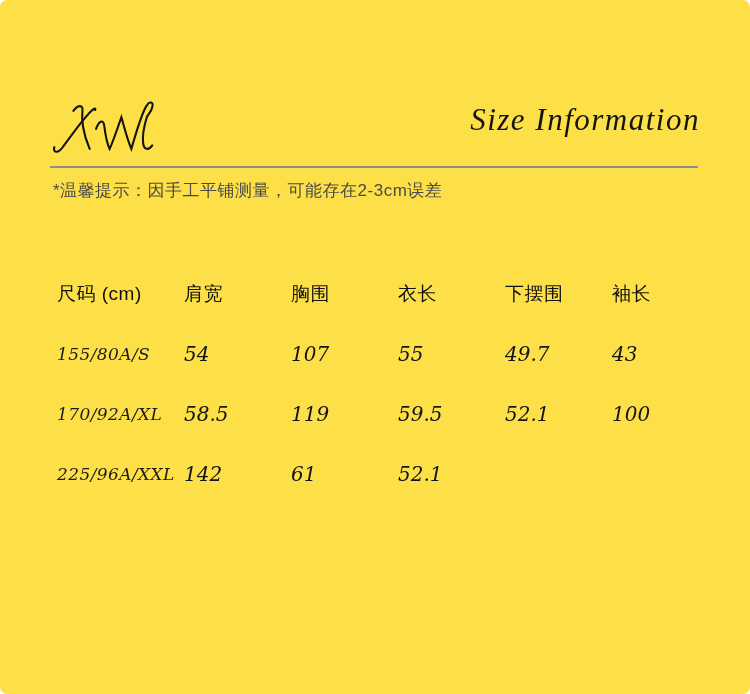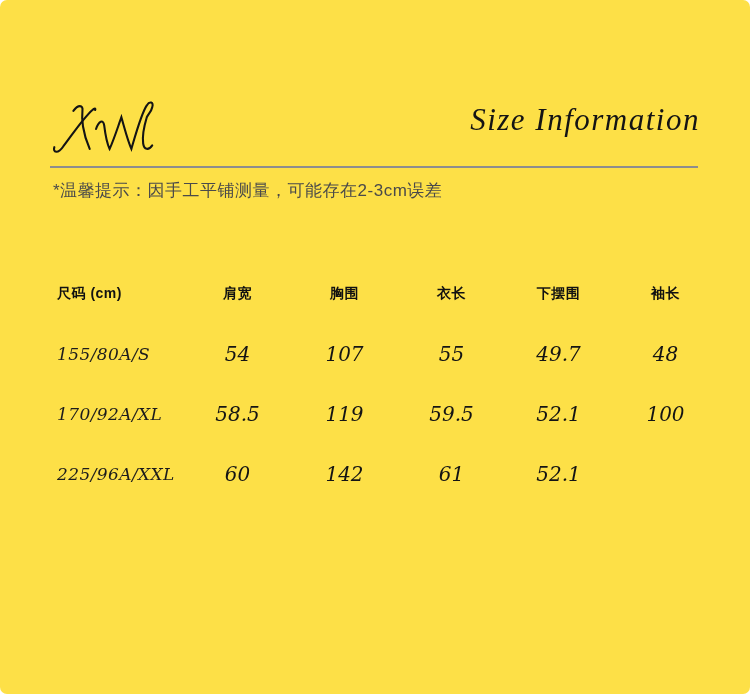--- a/index.html
+++ b/index.html
@@ -42,25 +42,25 @@
   .size-table {
     position:absolute; left:57px; top:264px;
     width:662px;
   }
   .t-row {
     display:grid;
     grid-template-columns:127px repeat(5, 1fr);
     height:60px;
     align-items:center;
   }
-  .t-row > div { text-align:center; }
+  .t-row > div { }
   .t-row > .first { text-align:left; }
   .header-row {
-    font-size:14px;
-    font-weight:700;
+    font-size:19px;
+    font-weight:400;
     color:#111111;
     letter-spacing:0.5px;
   }
   .size-cell {
     font-family:"DejaVu Serif", serif;
     font-size:17px;
     color:#1c1c1c;
     letter-spacing:0.4px;
     font-style:italic;
   }
@@ -100,36 +100,35 @@
       <div>下摆围</div>
       <div>袖长</div>
     </div>
 
     <div class="t-row">
       <div class="first size-cell">155/80A/S</div>
       <div class="value-cell">54</div>
       <div class="value-cell">107</div>
       <div class="value-cell">55</div>
       <div class="value-cell">49.7</div>
-      <div class="value-cell">48</div>
+      <div class="value-cell">43</div>
     </div>
 
 
 
     <div class="t-row">
       <div class="first size-cell">170/92A/XL</div>
       <div class="value-cell">58.5</div>
       <div class="value-cell">119</div>
       <div class="value-cell">59.5</div>
       <div class="value-cell">52.1</div>
       <div class="value-cell">100</div>
     </div>
 
     <div class="t-row">
       <div class="first size-cell">225/96A/XXL</div>
-      <div class="value-cell">60</div>
       <div class="value-cell">142</div>
       <div class="value-cell">61</div>
       <div class="value-cell">52.1</div>
     </div>
 
   </div>
 </div>
 
 </body></html>

